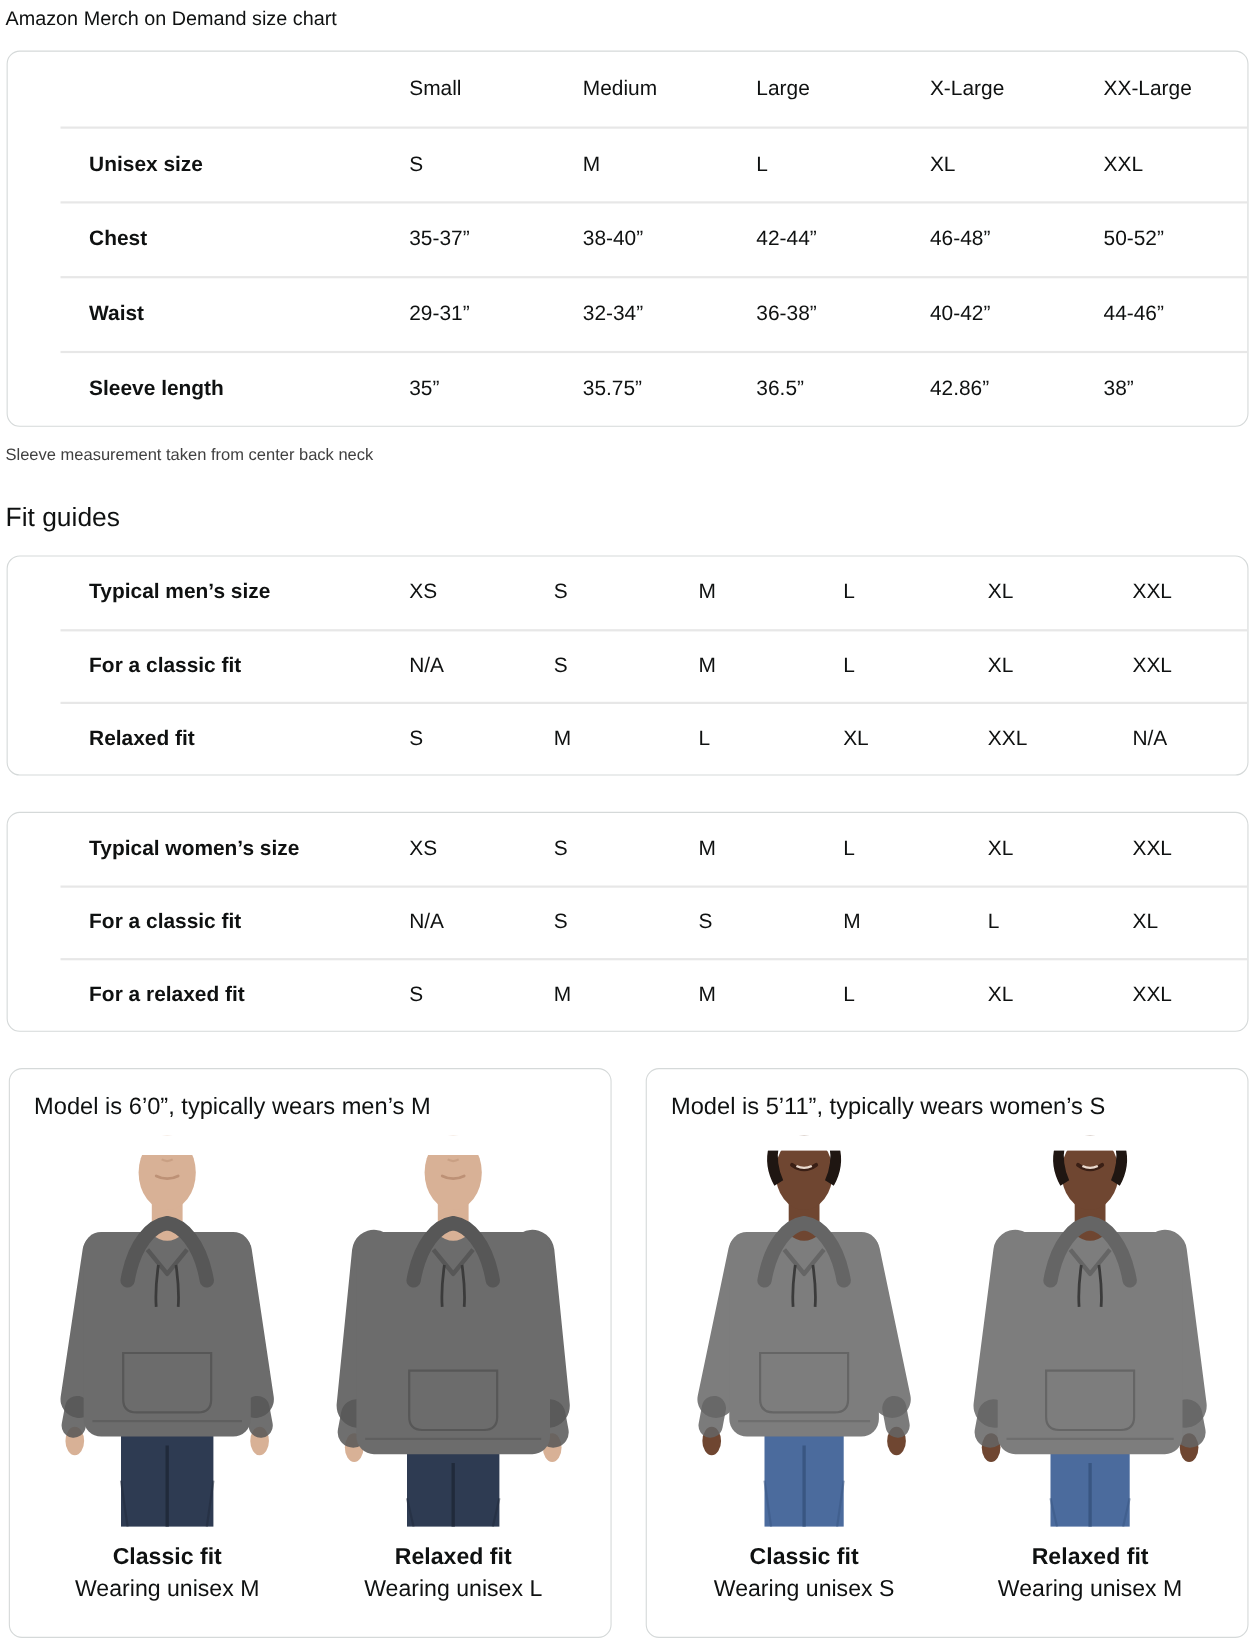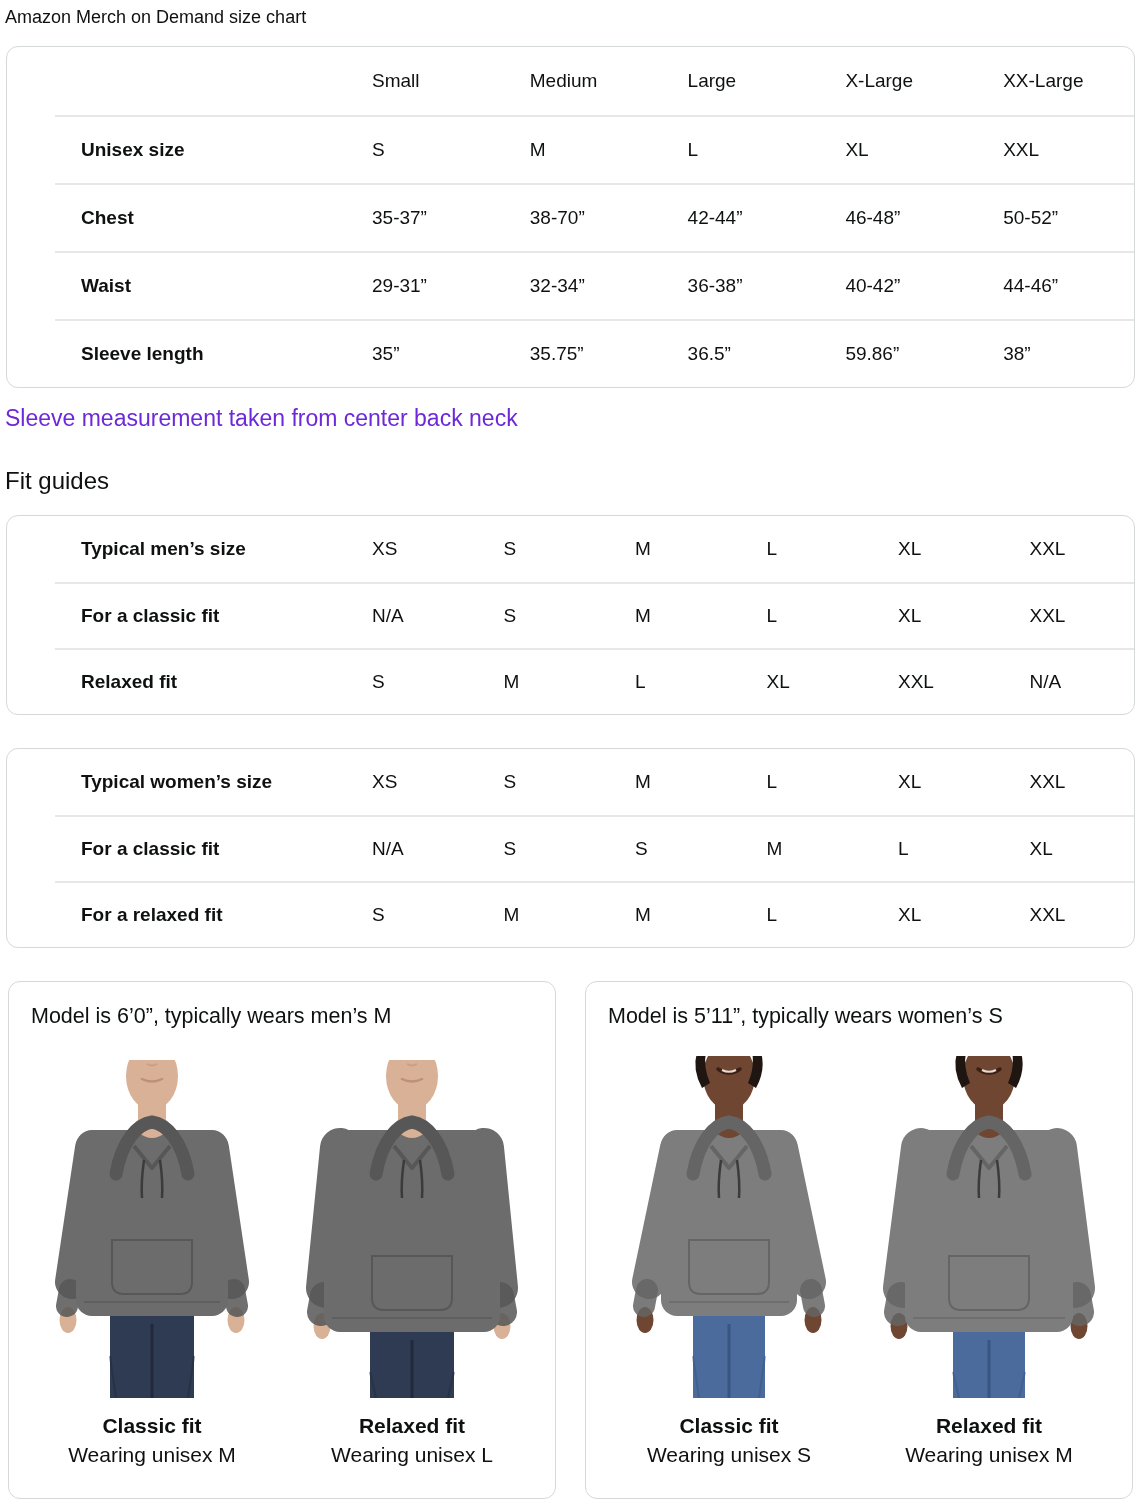--- a/index.html
+++ b/index.html
@@ -30,29 +30,29 @@
   .fit-grid  { grid-template-columns: 290px repeat(6, 1fr); height: 66px; }
   .trow + .trow { border-top: 2px solid #e7e7e7; }
 
   .cell {
     font-size: 19px; line-height: 24px; color: #0f1111;
     padding-left: 27px; white-space: nowrap;
   }
   .cell.label { font-weight: 700; padding-left: 26px; }
 
   .note {
-    font-size: 23px; margin: 17px 0 0 5px; color: #6d28d9;
+    font-size: 15px; margin: 17px 0 0 5px; color: #404040;
   }
   .section-heading {
     font-size: 24px; font-weight: 400; margin: 35px 0 20px 5px; color: #0f1111;
   }
   .table + .table { margin-top: 33px; }
 
   .panels {
-    display: flex; gap: 29px; margin: 33px 8px 0 8px;
+    display: flex; gap: 29px; margin: 33px 8px 0 8px; justify-content: space-between;
   }
   .panel { width: 548px; height: 518px; padding: 20px 22px 0 22px; }
   .panel-header { font-size: 21.5px; font-weight: 400; line-height: 28px; }
   .figures {
     display: flex; justify-content: center; gap: 20px; margin-top: 12px;
   }
   figure { width: 240px; text-align: center; }
   .art { width: 240px; height: 356px; }
   .art svg { display: block; }
   figcaption { margin-top: 14px; }
@@ -79,39 +79,39 @@
       <div class="cell label">Unisex size</div>
       <div class="cell">S</div>
       <div class="cell">M</div>
       <div class="cell">L</div>
       <div class="cell">XL</div>
       <div class="cell">XXL</div>
     </div>
     <div class="trow size-grid">
       <div class="cell label">Chest</div>
       <div class="cell">35-37”</div>
-      <div class="cell">38-70”</div>
+      <div class="cell">38-40”</div>
       <div class="cell">42-44”</div>
       <div class="cell">46-48”</div>
       <div class="cell">50-52”</div>
     </div>
     <div class="trow size-grid">
       <div class="cell label">Waist</div>
       <div class="cell">29-31”</div>
       <div class="cell">32-34”</div>
       <div class="cell">36-38”</div>
       <div class="cell">40-42”</div>
       <div class="cell">44-46”</div>
     </div>
     <div class="trow size-grid">
       <div class="cell label">Sleeve length</div>
       <div class="cell">35”</div>
       <div class="cell">35.75”</div>
       <div class="cell">36.5”</div>
-      <div class="cell">59.86”</div>
+      <div class="cell">42.86”</div>
       <div class="cell">38”</div>
     </div>
   </div>
 
   <p class="note">Sleeve measurement taken from center back neck</p>
 
   <h2 class="section-heading">Fit guides</h2>
 
   <div class="card table">
     <div class="trow fit-grid">

